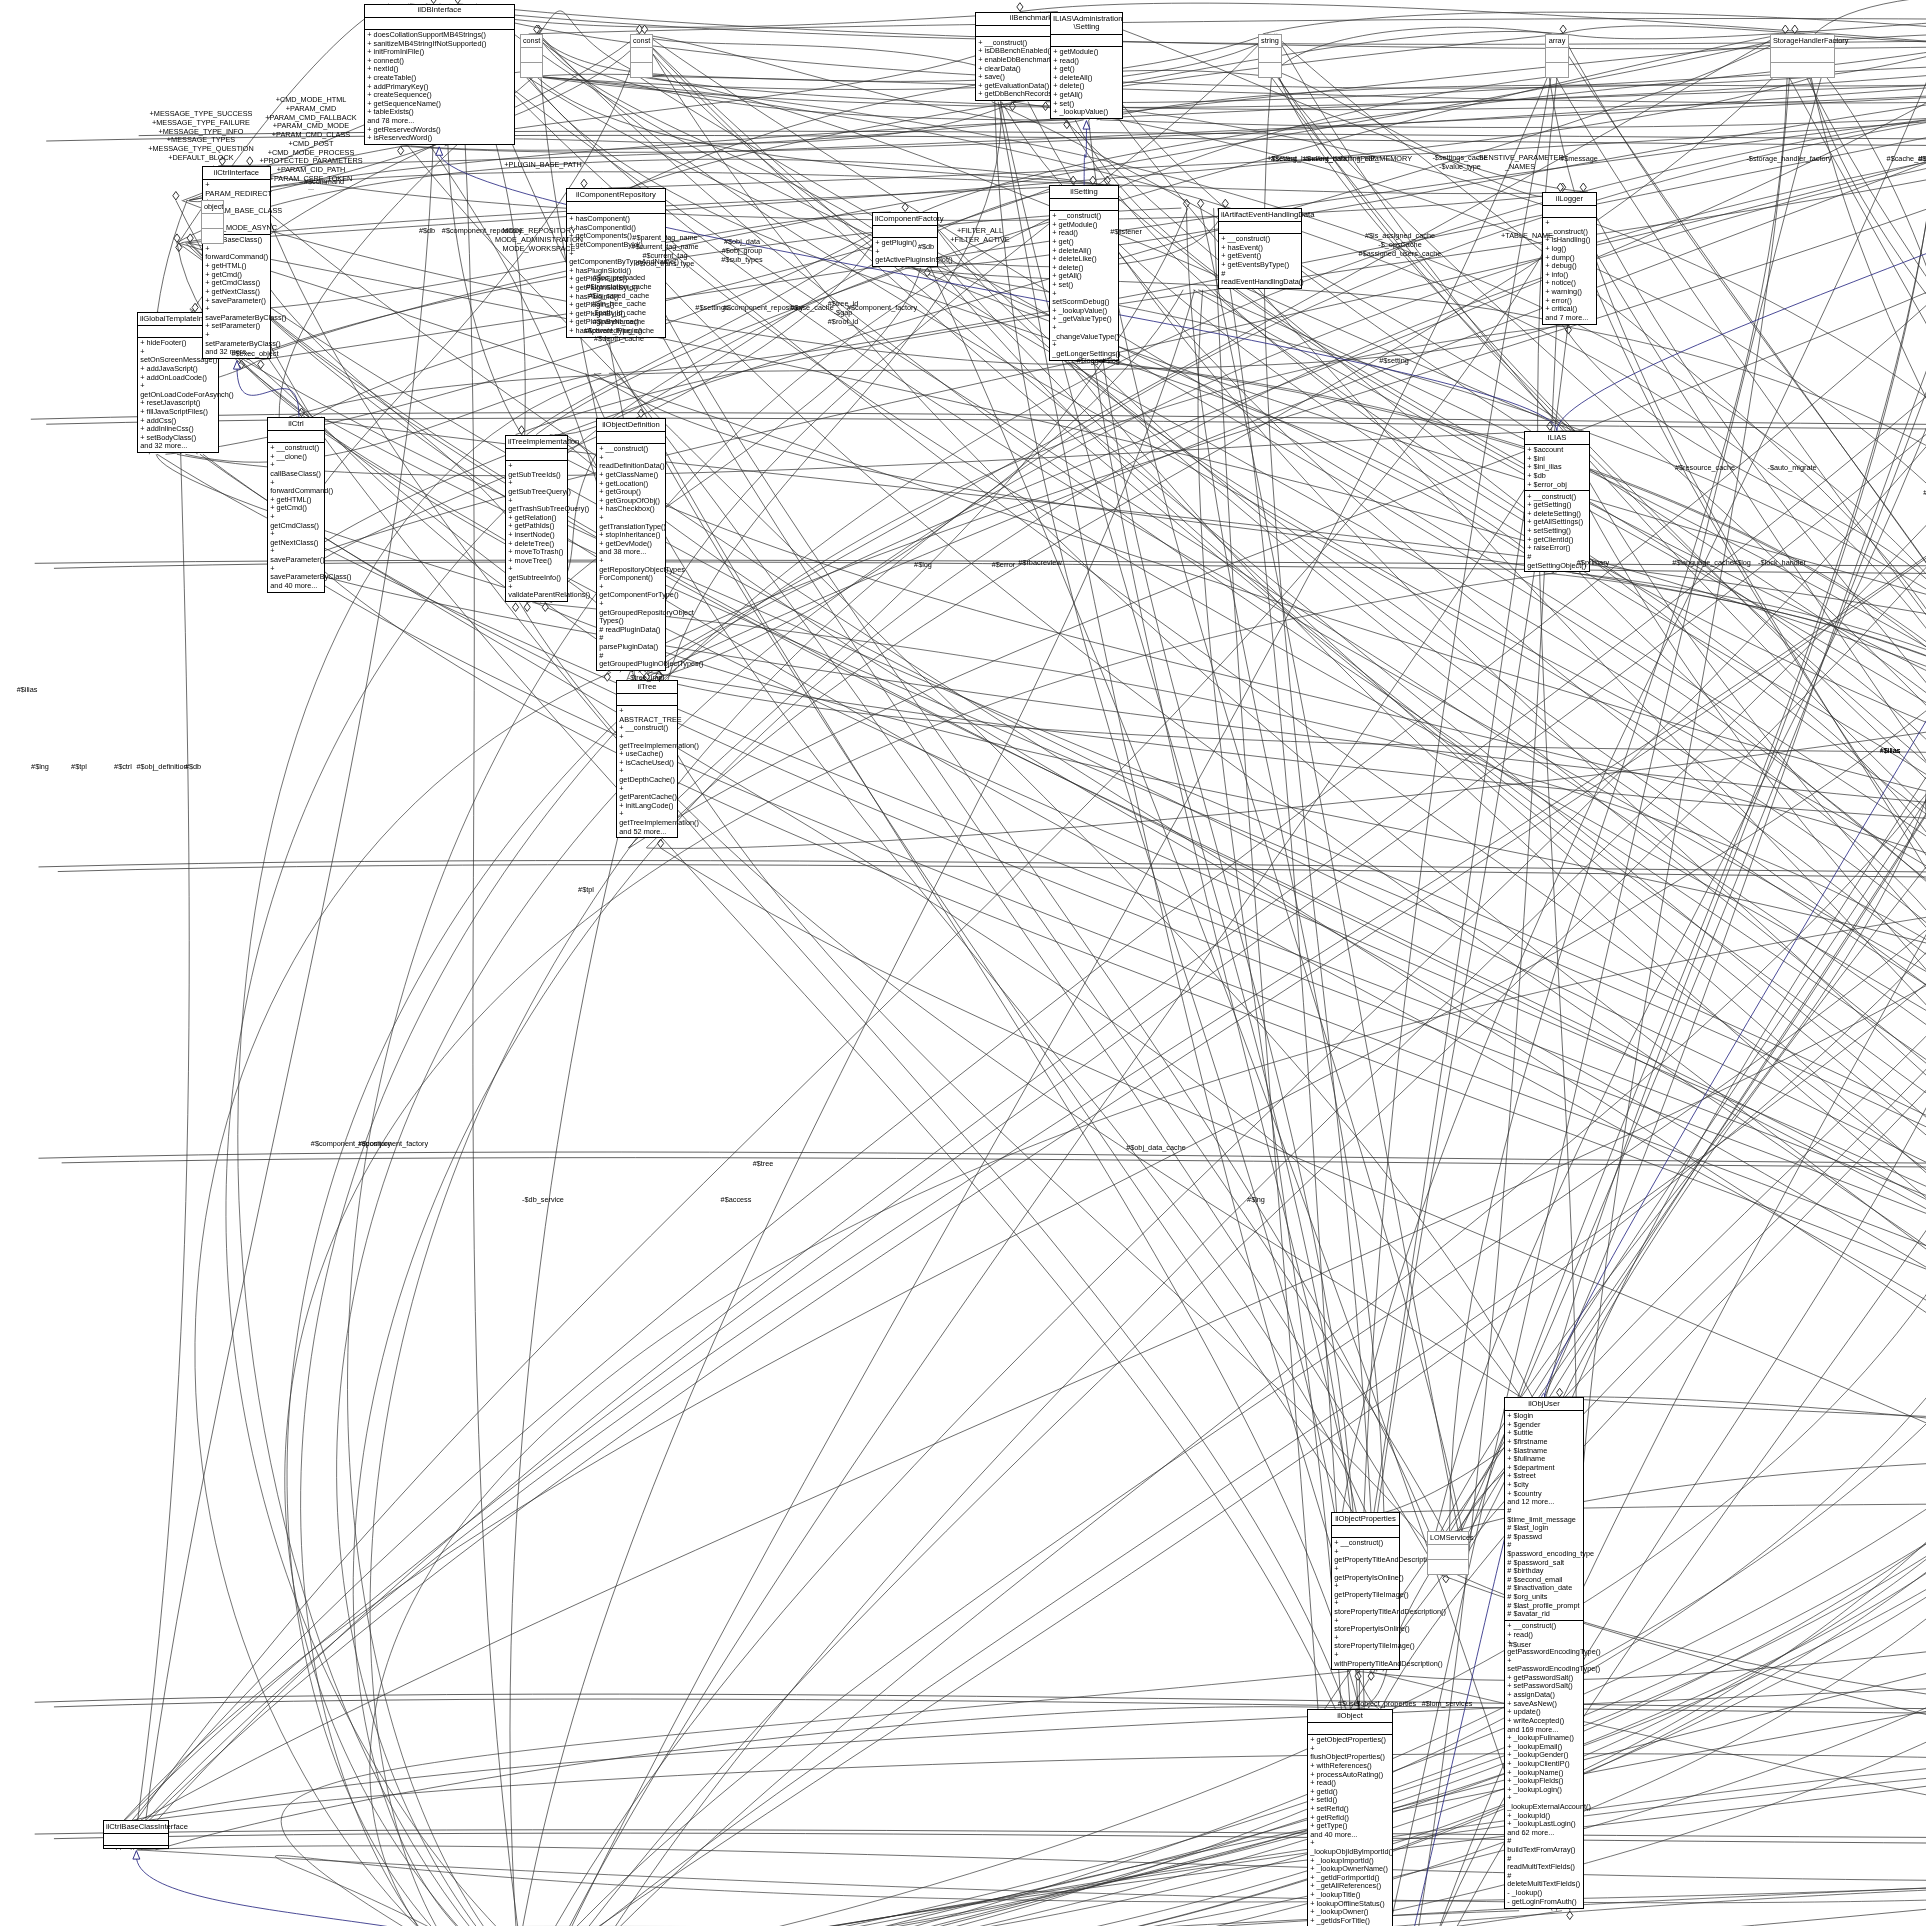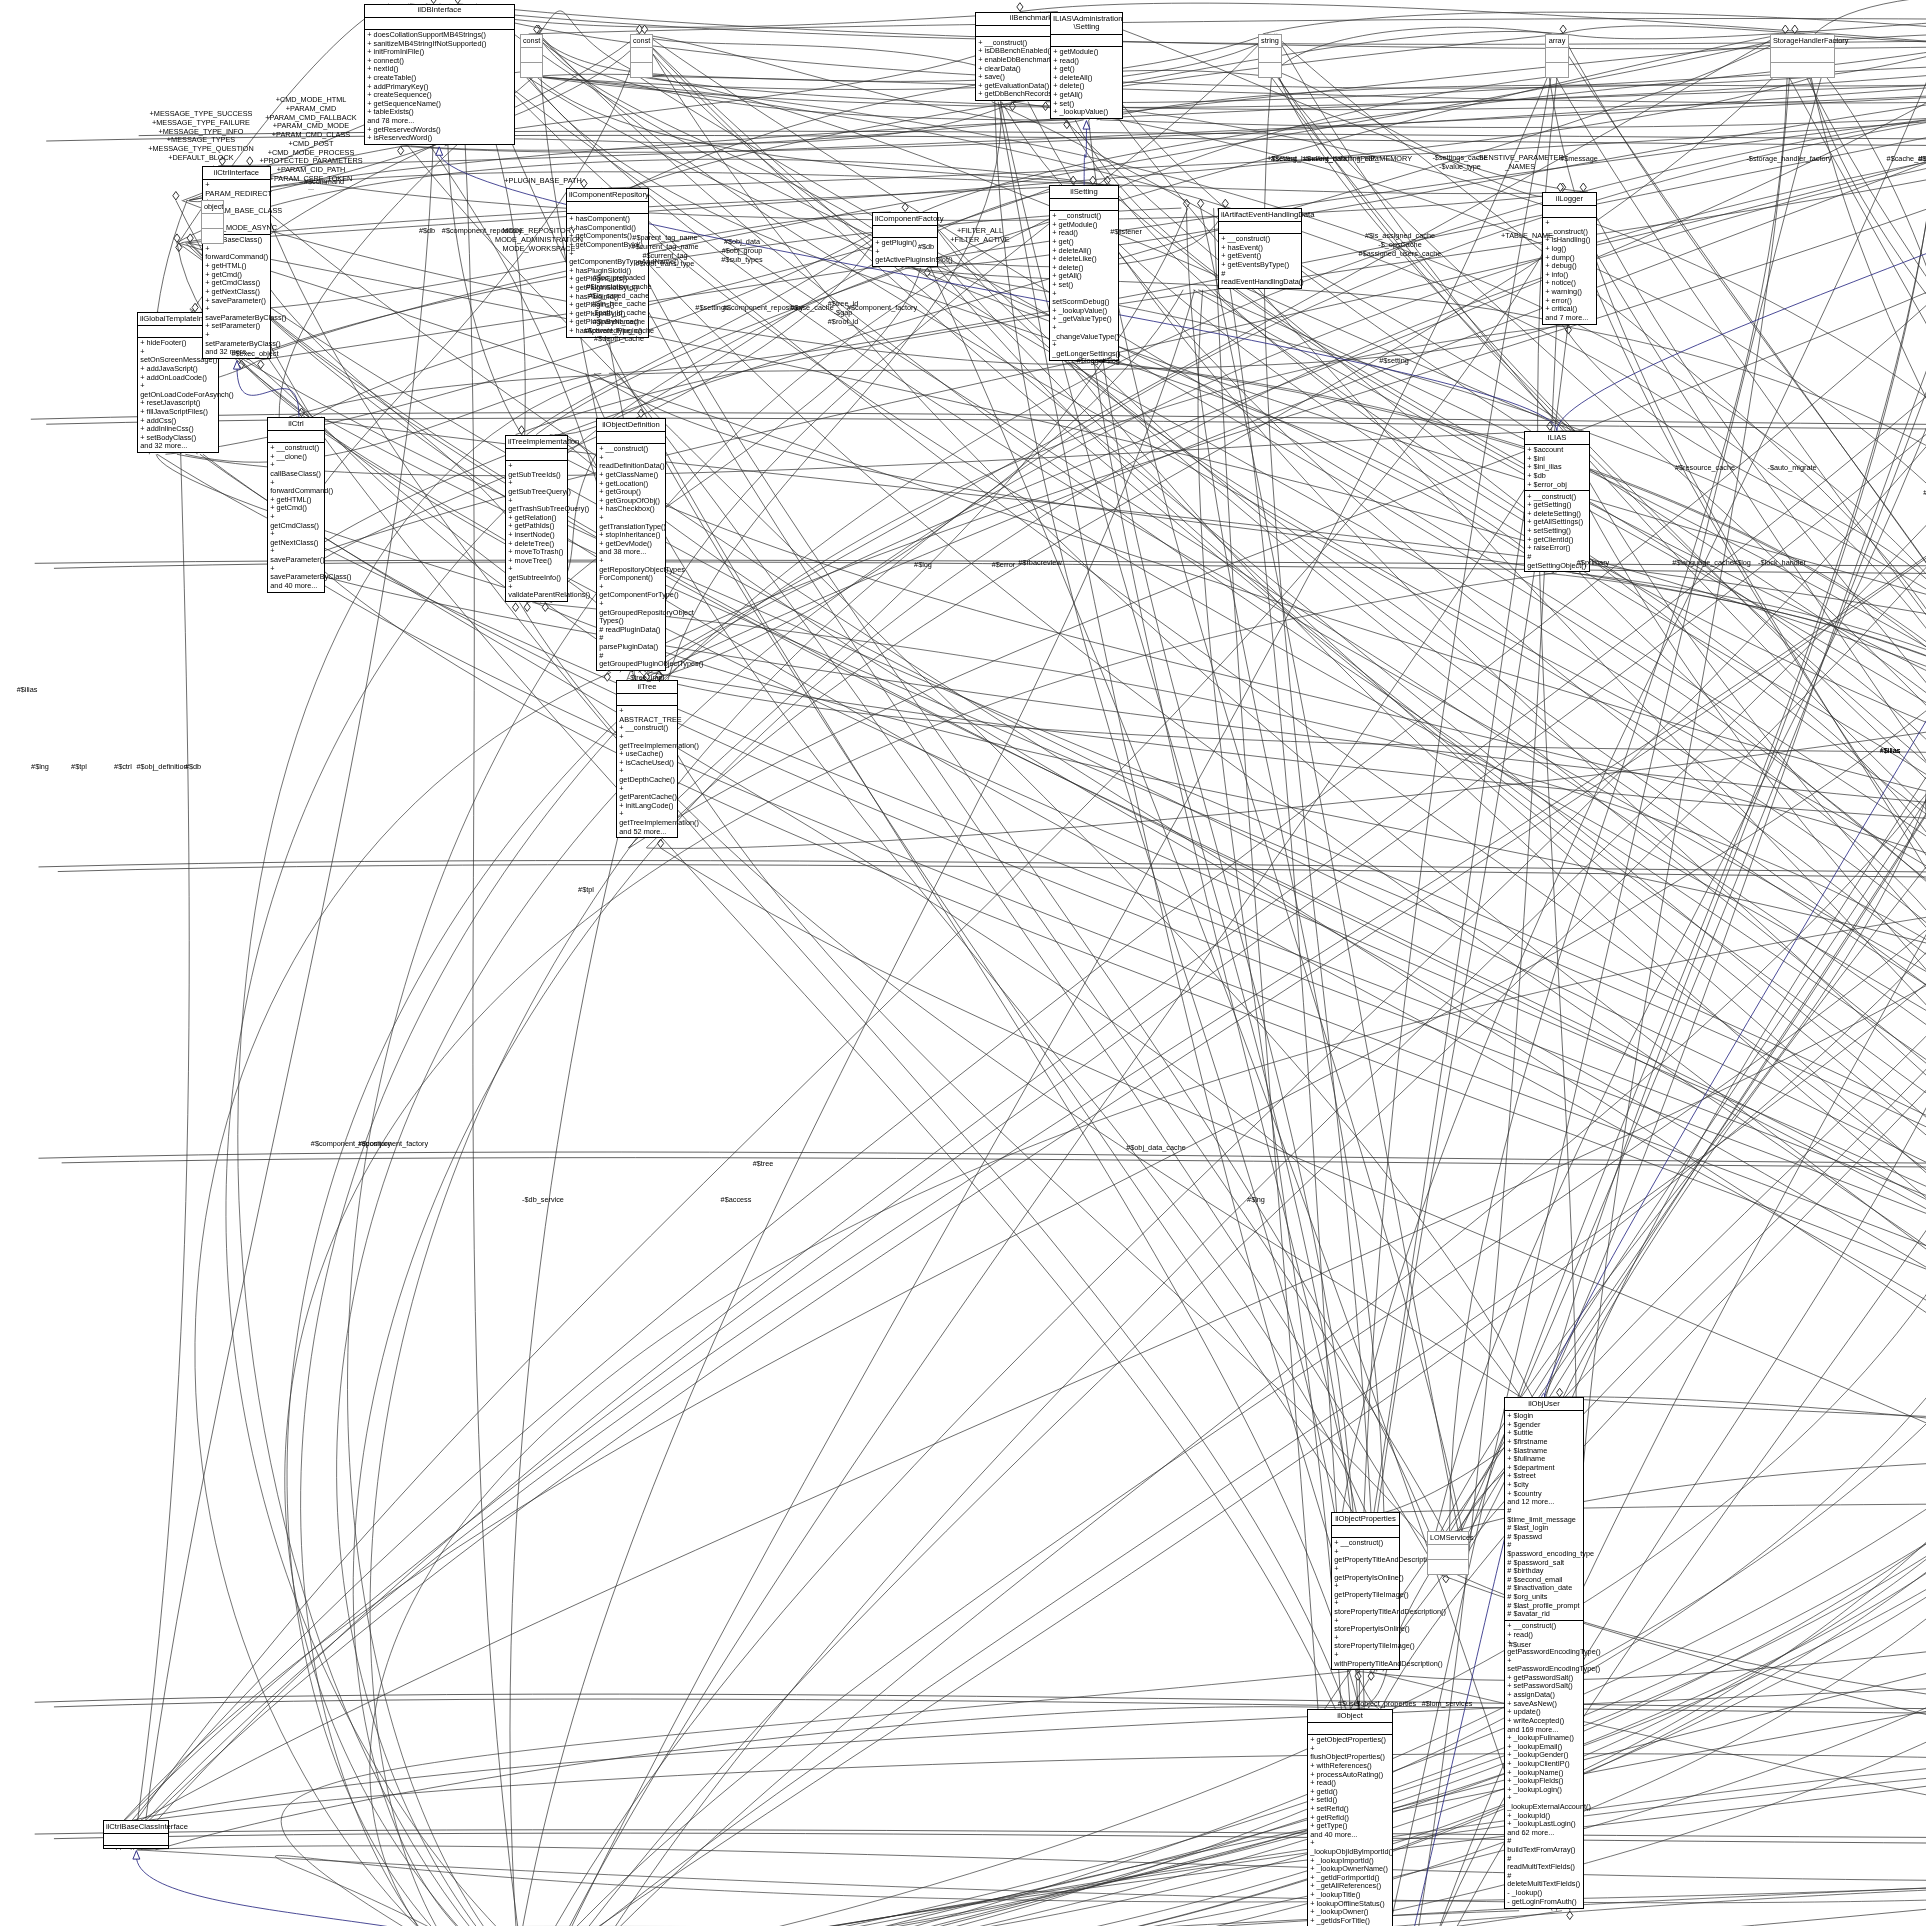--- a/index.html
+++ b/index.html
@@ -780,21 +780,21 @@
           <div>+ forwardCommand()</div>
           <div>+ getHTML()</div>
           <div>+ getCmd()</div>
           <div>+ getCmdClass()</div>
           <div>+ getNextClass()</div>
           <div>+ saveParameter()</div>
           <div>+ saveParameterByClass()</div>
           <div>and 40 more...</div>
         </div>
       </div>
-      <div class="node " style="left: 566px; top: 188px; width: 83px; justify-content: flex-end;">
+      <div class="node " style="left: 566px; top: 188px; width: 100px; justify-content: flex-end;">
         <div class="title">ilComponentRepository</div>
         <div class="attrs"></div>
         <div class="ops">
           <div>+ hasComponent()</div>
           <div>+ hasComponentId()</div>
           <div>+ getComponents()</div>
           <div>+ getComponentById()</div>
           <div>+ getComponentByTypeAndName()</div>
           <div>+ hasPluginSlotId()</div>
           <div>+ getPluginSlots()</div>
@@ -1059,21 +1059,21 @@
 +PARAM_CMD
 +PARAM_CMD_FALLBACK
 +PARAM_CMD_MODE
 +PARAM_CMD_CLASS
 +CMD_POST
 +CMD_MODE_PROCESS
 +PROTECTED_PARAMETERS
 +PARAM_CID_PATH
 +PARAM_CSRF_TOKEN
 ...</div>
-      <div class="elabel" style="left: 543px; top: 161px; margin-top: 16px;">+PLUGIN_BASE_PATH</div>
+      <div class="elabel" style="left: 543px; top: 161px;">+PLUGIN_BASE_PATH</div>
       <div class="elabel" style="left: 427px; top: 227px;">#$db</div>
       <div class="elabel" style="left: 482px; top: 227px;">#$component_repository</div>
       <div class="elabel" style="left: 665px; top: 234px;">#$parent_tag_name
 #$current_tag_name
 #$current_tag
 #$root_trans_type</div>
       <div class="elabel" style="left: 742px; top: 238px;">#$obj_data
 #$obj_group
 #$sub_types</div>
       <div class="elabel" style="left: 926px; top: 243px;">#$db</div>

